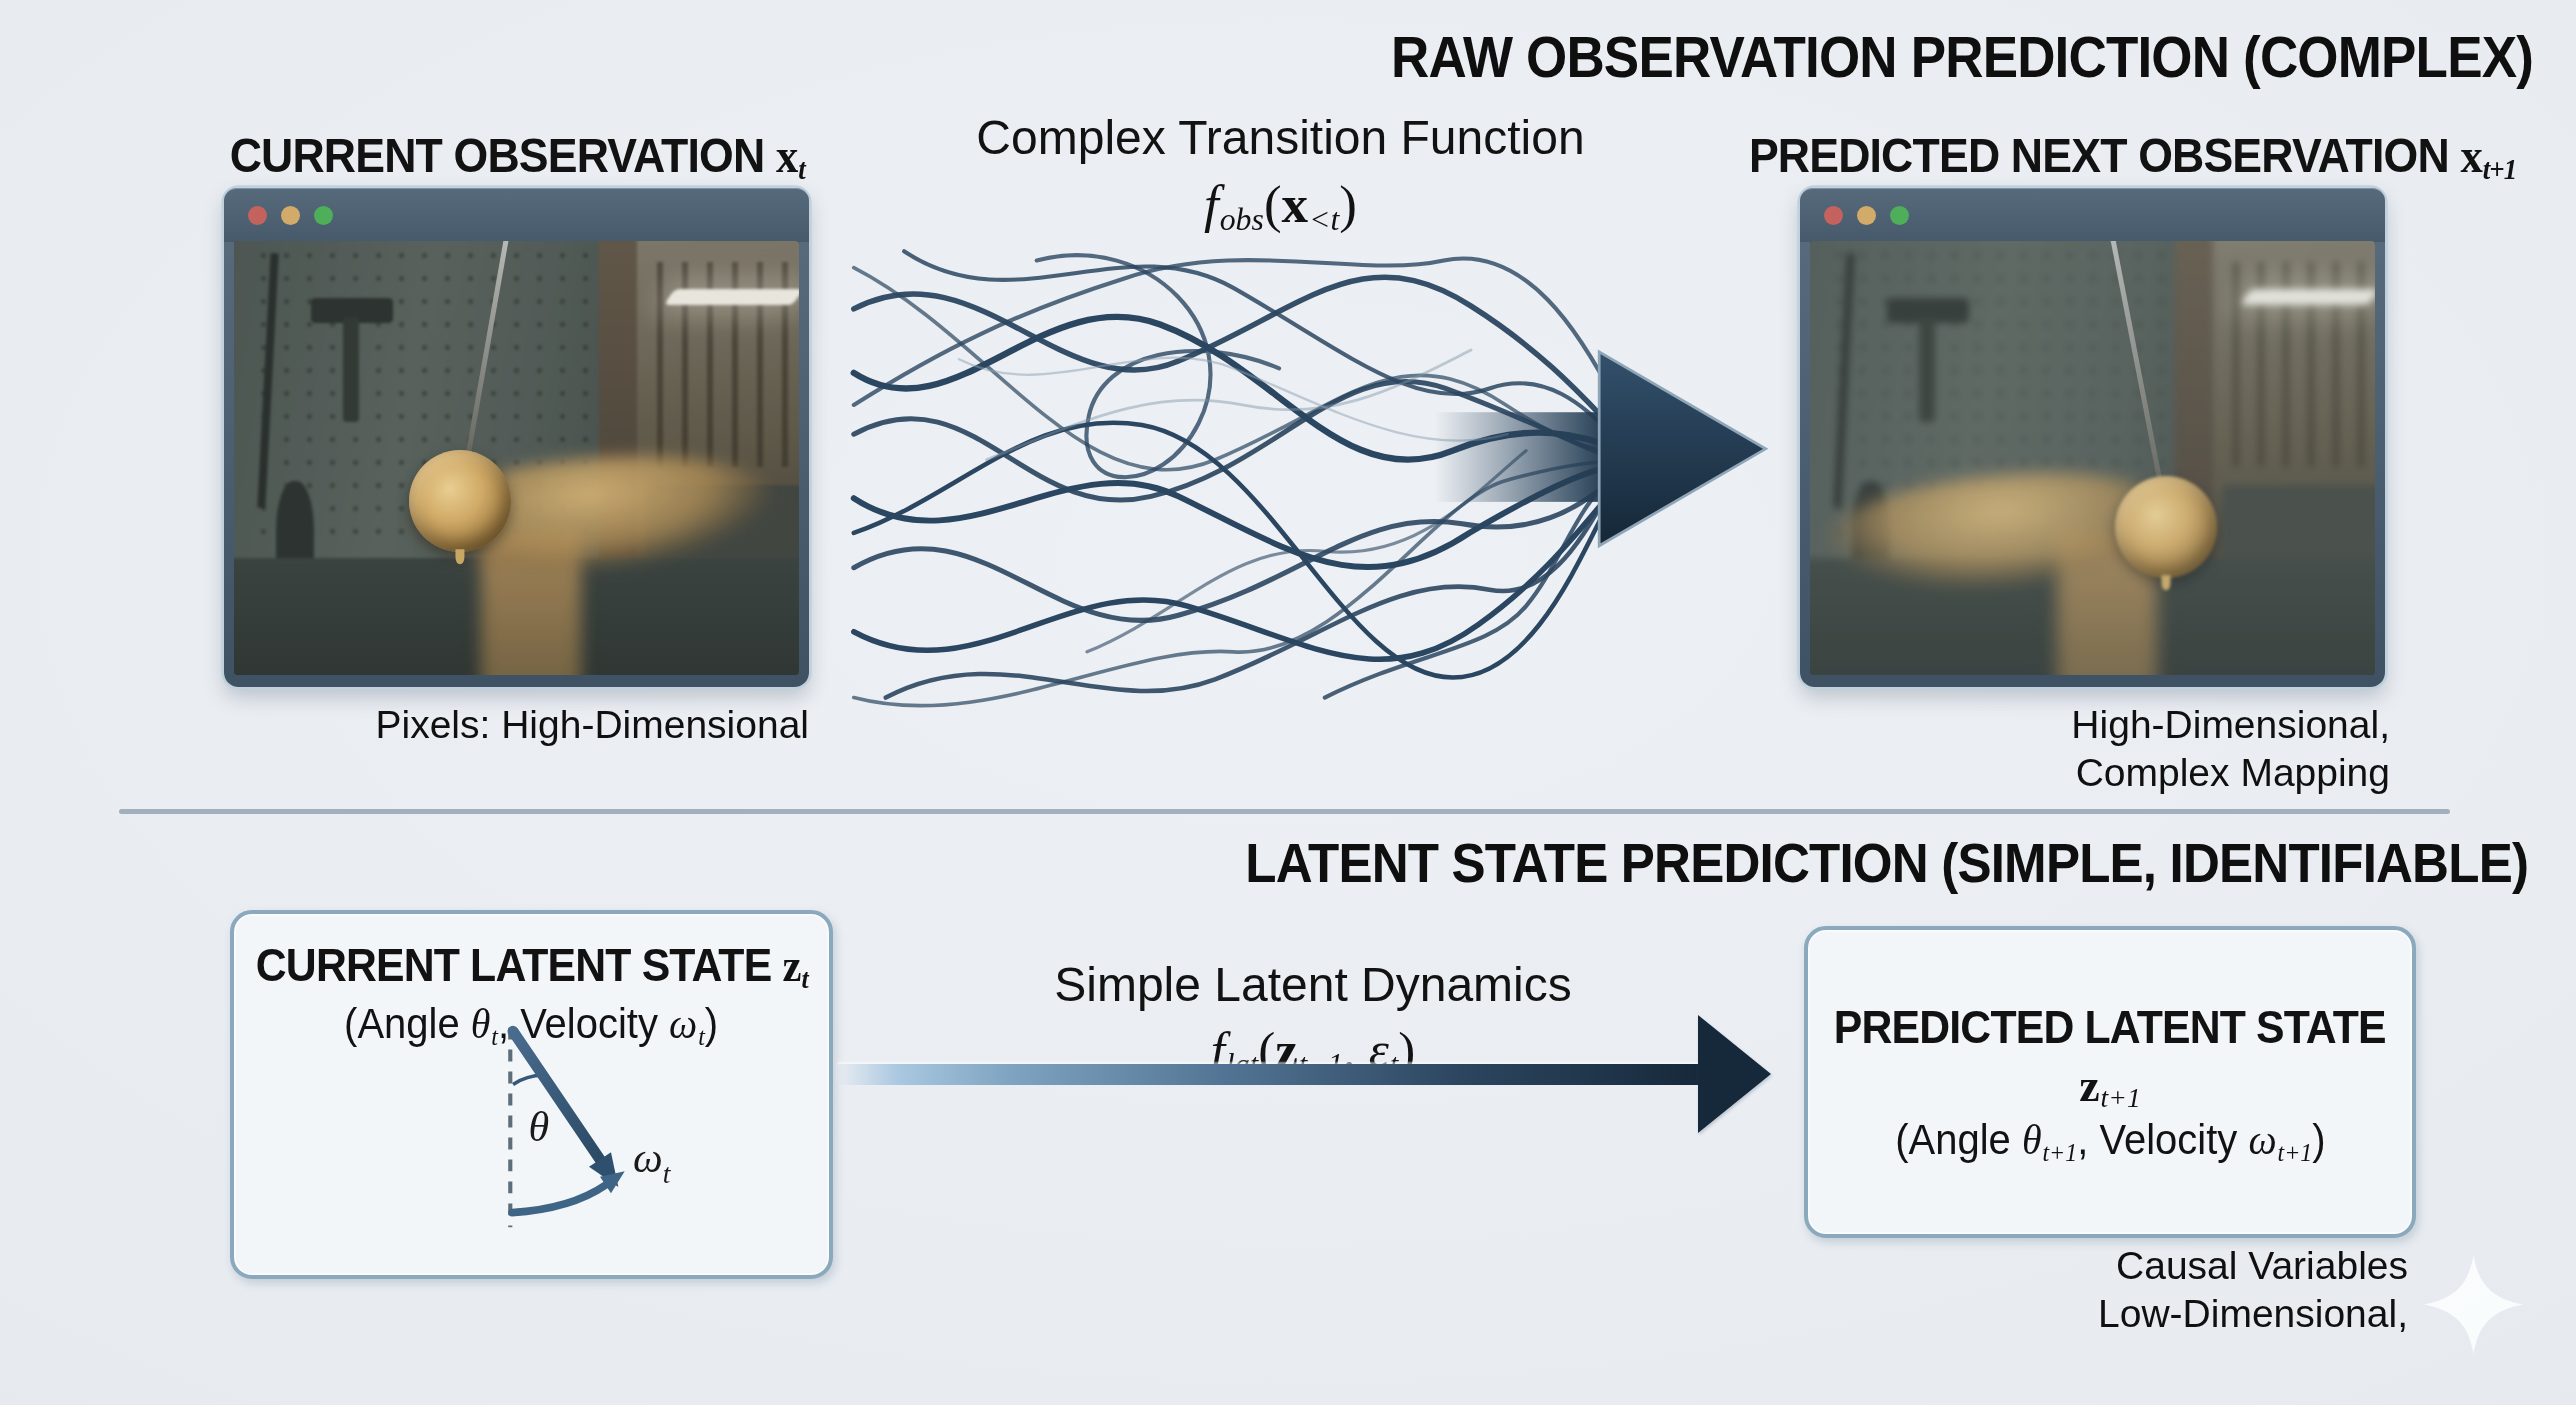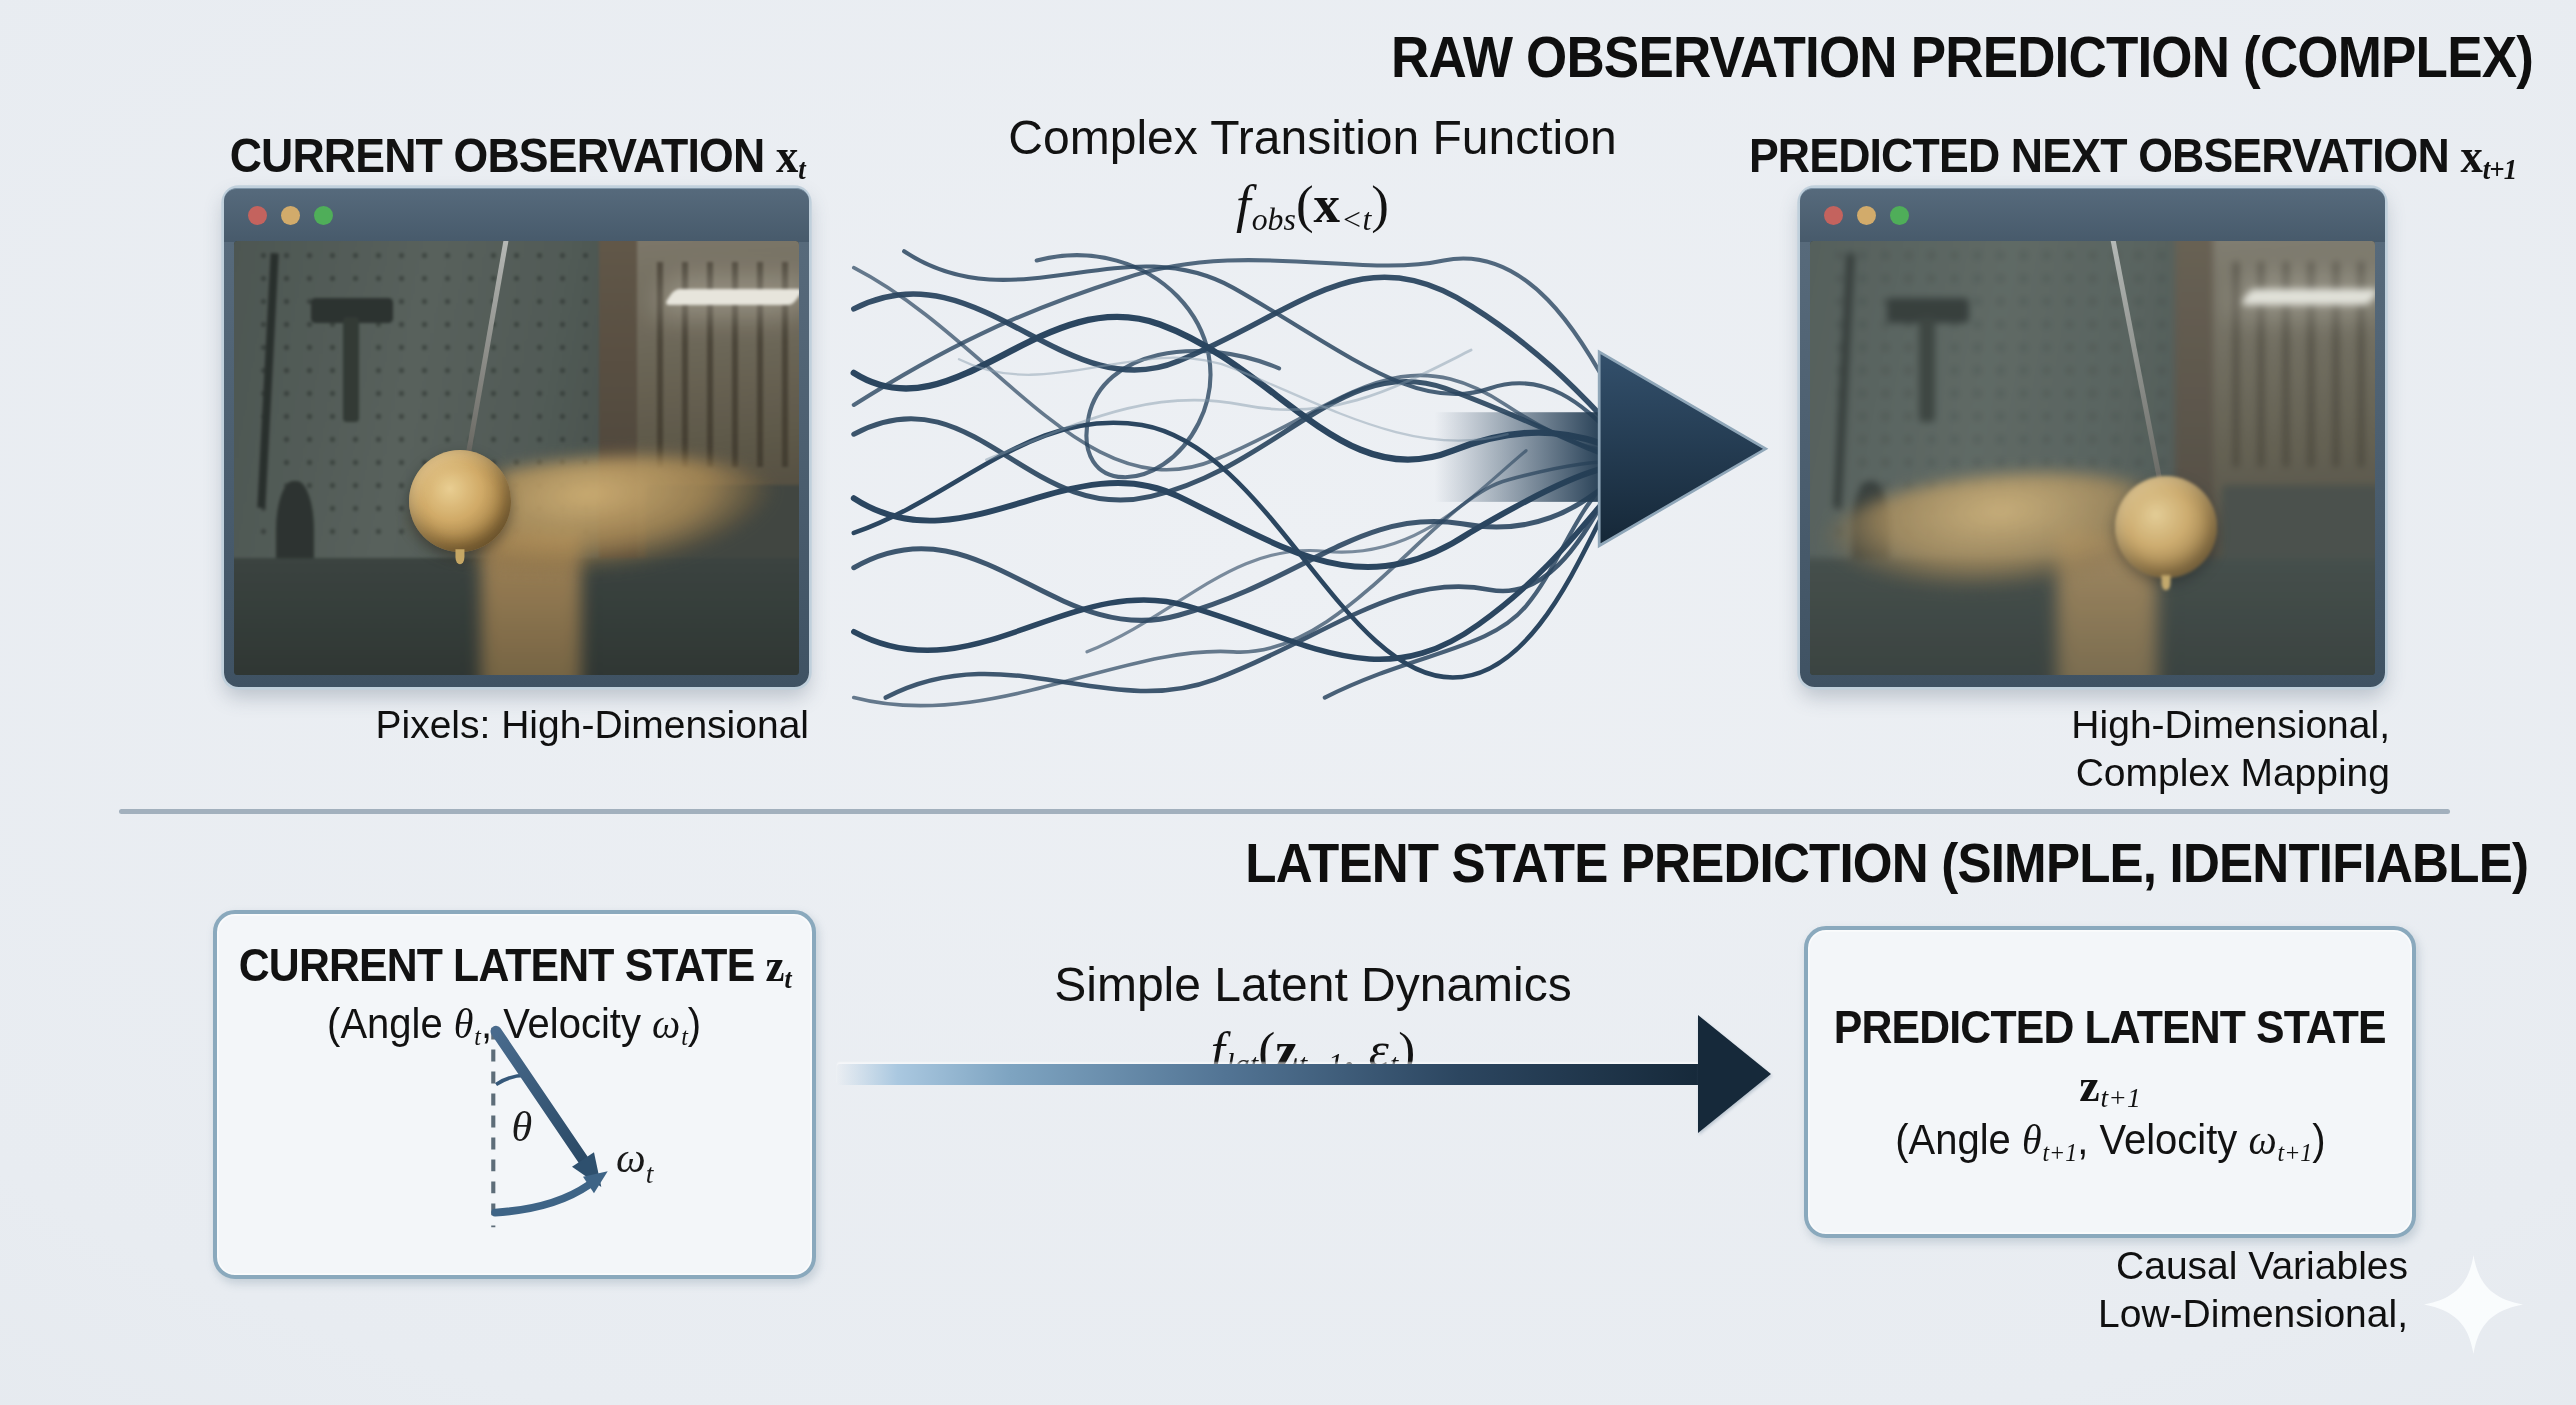--- a/index.html
+++ b/index.html
@@ -94,21 +94,21 @@
     <span class="cond">RAW OBSERVATION PREDICTION (COMPLEX)</span>
   </div>
 
   <div class="col-label" style="left:206px;top:128px;width:622px">
     <span class="cond">
       <span>CURRENT OBSERVATION</span>
       <span class="bv">x</span><sub>t</sub>
     </span>
   </div>
 
-  <div class="fn-block" style="left:983px;top:110px;width:659px">
+  <div class="fn-block" style="left:951px;top:110px;width:659px">
     <div class="fn-line1">Complex Transition Function</div>
     <div class="fn-math">
       <span class="sv">f</span><sub>obs</sub><span class="mp">(</span><span class="bv">x</span><sub>&lt;t</sub><span class="mp">)</span>
     </div>
   </div>
 
   <div class="col-label" style="left:1720px;top:128px;width:750px">
     <span class="cond">
       <span>PREDICTED NEXT OBSERVATION</span>
       <span class="bv">x</span><sub>t+1</sub>
@@ -223,21 +223,21 @@
     <div>High-Dimensional,</div>
     <div>Complex Mapping</div>
   </div>
 
   <div class="divider"></div>
 
   <div class="sec-title t2">
     <span class="cond">LATENT STATE PREDICTION (SIMPLE, IDENTIFIABLE)</span>
   </div>
 
-  <div class="lbox" style="left:213px;top:910px;width:595px;height:361px">
+  <div class="lbox" style="left:230px;top:910px;width:595px;height:361px">
     <div class="box-l1">
       <span class="cond">
         <span>CURRENT LATENT STATE</span>
         <span class="bv">z</span><sub>t</sub>
       </span>
     </div>
     <div class="box-l2">
       <span class="cond">
         <span>(Angle </span><span class="sv">θ</span><sub>t</sub><span>, Velocity </span><span class="sv">ω</span><sub>t</sub><span>)</span>
       </span>

